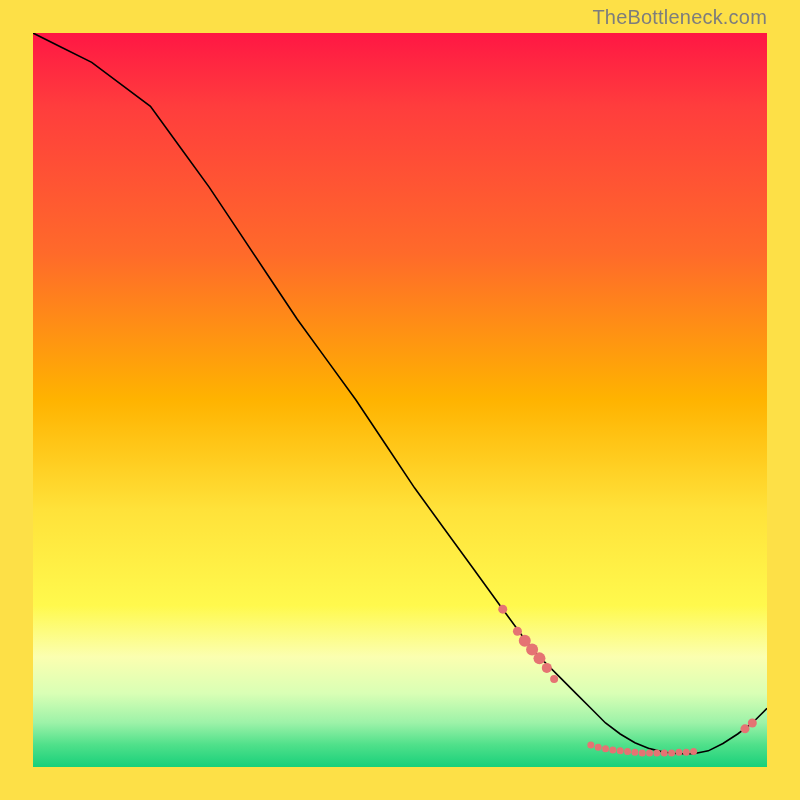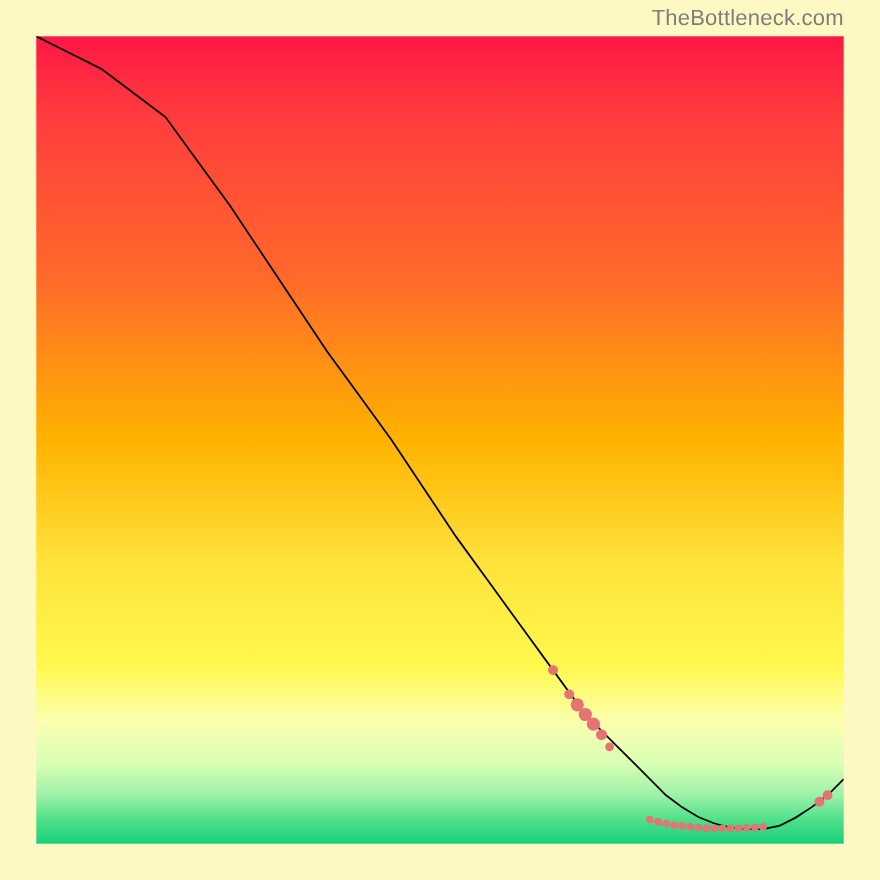--- a/index.html
+++ b/index.html
@@ -8,21 +8,21 @@
     width: 800px;
     height: 800px;
     background: #000;
     font-family: Arial, Helvetica, sans-serif;
     overflow: hidden;
   }
   .stage {
     position: relative;
     width: 800px;
     height: 800px;
-    background: #fef9c3;
+    background: #fde047;
   }
   .plot {
     position: absolute;
     left: 33px;
     top: 33px;
     width: 734px;
     height: 734px;
     
     background: linear-gradient(
       to bottom,

